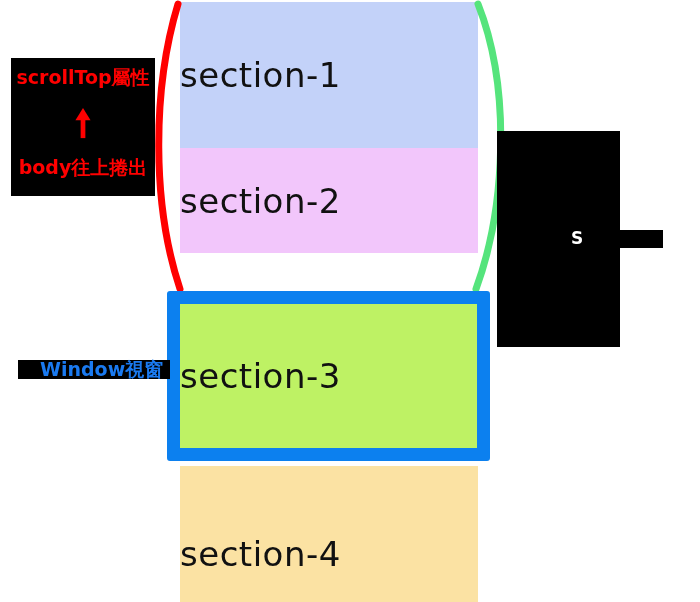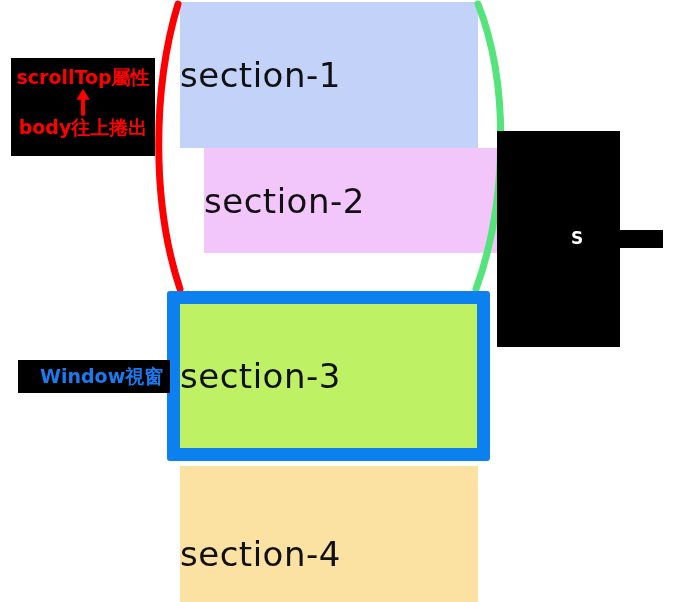--- a/index.html
+++ b/index.html
@@ -35,21 +35,21 @@
   .section-label {
     font-size: 34px;
     color: #111111;
     letter-spacing: 0.5px;
     font-weight: 400;
     line-height: 1;
     white-space: nowrap;
   }
 
   #section-1 { top: 2px;   height: 146px; background: #c3d2f9; }
-  #section-2 { top: 148px; height: 105px; background: #f2c6fb; margin-left: 24px; }
+  #section-2 { top: 148px; height: 105px; background: #f2c6fb; }
   #section-3-fill {
     position: absolute;
     left: 180px; top: 303px;
     width: 298px; height: 146px;
     background: #bef264;
     display: flex;
     align-items: center;
     justify-content: flex-start;
   }
   #section-4 { top: 466px; height: 176px; background: #fbe2a3; }
@@ -91,21 +91,21 @@
     white-space: nowrap;
     line-height: 1.12;
     font-weight: bold;
   }
 
   
   #callout-scrolltop {
     left: 11px;
     top: 58px;
     width: 144px;
-    height: 98px;
+    height: 138px;
     padding: 6px 4px;
     justify-content: space-between;
   }
   #callout-scrolltop .callout-line {
     color: #ff0000;
     font-size: 19px;
     text-align: center;
   }
   #scrolltop-top-text { margin-top: 3px; }
   #scrolltop-arrow {
@@ -118,21 +118,21 @@
     flex-direction: row;
     align-items: center;
     margin-bottom: 12px;
   }
 
   
   #callout-window {
     left: 18px;
     top: 360px;
     width: 152px;
-    height: 33px;
+    height: 19px;
     flex-direction: row;
     padding-left: 22px;
     justify-content: flex-start;
   }
   #callout-window .callout-line {
     color: #1a7af0;
     font-size: 19px;
   }
 
   

